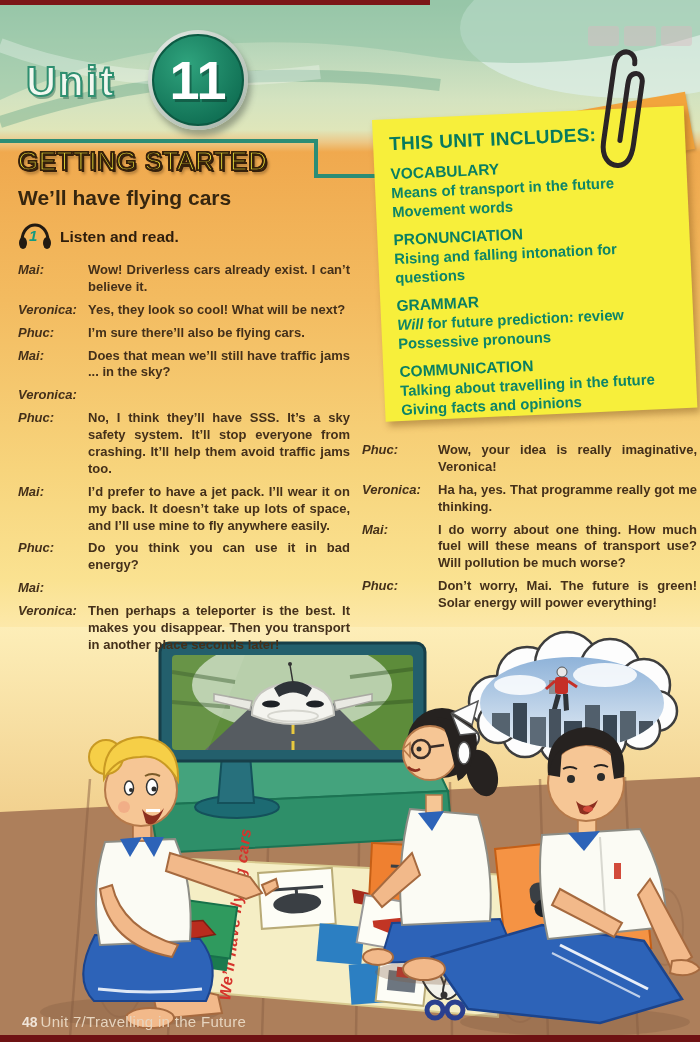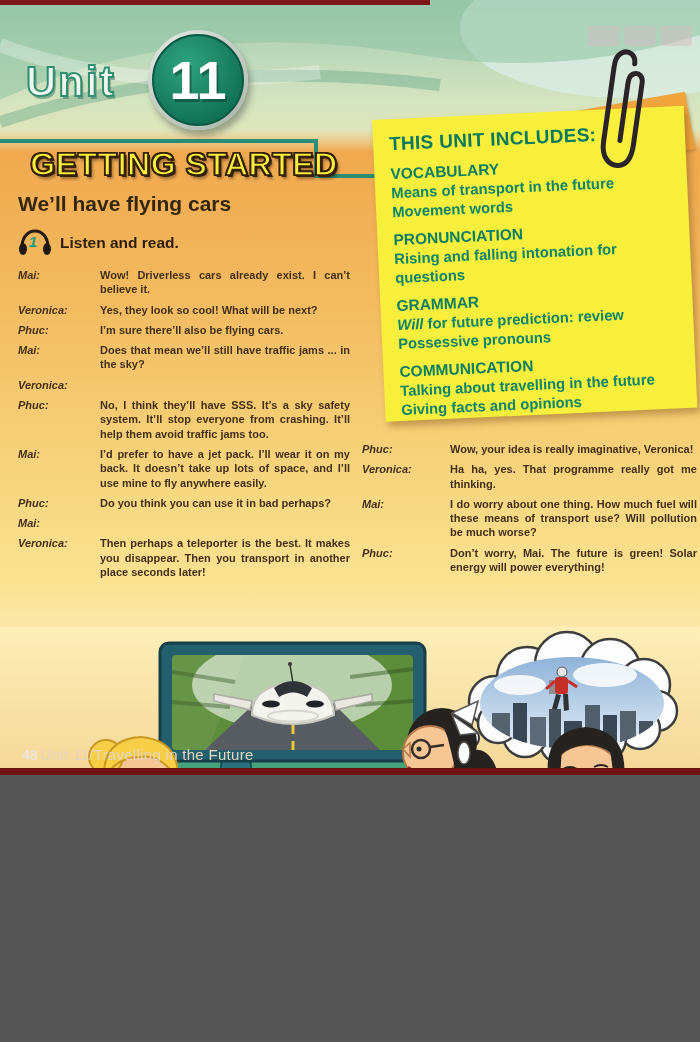--- a/index.html
+++ b/index.html
@@ -1,17 +1,17 @@
 <!DOCTYPE html>
 <html><head>
 <meta charset="utf-8">
 <style>
   html,body{margin:0;padding:0;background:#555;}
   .page{
-    position:relative;width:700px;height:775px;overflow:hidden;margin:0 auto;
+    position:relative;width:700px;height:1042px;overflow:hidden;margin:0 auto;
     font-family:"Liberation Sans",sans-serif;
     background:linear-gradient(to bottom,
       #9ec9ad 0px,#bcd8bb 55px,#d4e3c0 100px,#dfe6ba 130px,#ecc887 142px,
       #f0a94e 152px,#f3bb60 300px,#f7d47c 470px,#fae291 580px,#fdeab0 640px,#fdeeb8 700px);
   }
   .abs{position:absolute;}
   
   .top-red-bar{left:0;top:0;width:430px;height:5px;background:#7c1618;z-index:8;}
   .bottom-red-bar{left:0;bottom:0;width:700px;height:7px;background:#6e1213;z-index:8;}
   
@@ -52,33 +52,32 @@
     padding:14px 16px;box-sizing:border-box;
   }
   .includes-title{font-size:19px;font-weight:bold;color:#077a5e;margin-bottom:9px;letter-spacing:.3px;}
   .inc-sec{margin-bottom:8px;}
   .inc-head{font-size:15.5px;font-weight:bold;color:#0a7f62;line-height:1.3;}
   .inc-line{font-size:14.8px;font-weight:bold;color:#0d8568;line-height:1.28;}
   .paperclip{left:590px;top:46px;z-index:6;transform:rotate(8deg);}
   
   .left-col{left:18px;top:146px;width:332px;z-index:5;}
   .gs-heading{
-    font-size:32px;font-weight:bold;letter-spacing:.5px;color:#f9ee3b;
+    font-size:26px;font-weight:normal;letter-spacing:.5px;color:#f9ee3b;
     -webkit-text-stroke:1.6px #35200b;
     text-shadow:2px 2px 0 #35200b,-1px -1px 0 #35200b,1px -1px 0 #35200b,-1px 1px 0 #35200b,3px 4px 3px rgba(50,30,10,.45);
-    text-align:center;
   }
   .gs-sub{font-size:21px;font-weight:bold;color:#36260f;margin-top:9px;}
   .listen-row{display:flex;align-items:center;margin-top:13px;height:28px;}
   .listen-icon{position:relative;width:34px;height:28px;margin-right:8px;}
   .listen-num{position:absolute;left:11px;top:4px;font-size:15px;font-weight:bold;font-style:italic;color:#159a80;}
   .listen-label{font-size:15.5px;font-weight:bold;color:#2e1d0c;}
   .dlg{margin-top:11px;}
   .drow{display:grid;grid-template-columns:70px 1fr;column-gap:0;margin-bottom:6px;
-    font-size:11px;color:#44301a;line-height:1.3;gap:12px;}
+    font-size:13px;color:#44301a;line-height:1.3;}
   .right-col .drow{grid-template-columns:76px 1fr;}
   .spk{font-weight:bold;font-style:italic;}
   .txt{text-align:justify;font-weight:bold;}
   .right-col{left:362px;top:442px;width:335px;z-index:5;}
   
   .illus{left:0;top:627px;z-index:4;}
   
   .footer{left:22px;bottom:12px;z-index:9;display:flex;align-items:baseline;gap:3px;}
   .page-num{font-size:14px;font-weight:bold;color:#f0e4d8;}
   .footer-text{font-size:15px;color:#e7d5bf;letter-spacing:.3px;}
@@ -179,21 +178,21 @@
       <div class="drow">
           <span class="spk">Phuc:</span>
           <span class="txt">No, I think they’ll have SSS. It’s a sky safety system. It’ll stop everyone from crashing. It’ll help them avoid traffic jams too.</span>
         </div>
       <div class="drow">
           <span class="spk">Mai:</span>
           <span class="txt">I’d prefer to have a jet pack. I’ll wear it on my back. It doesn’t take up lots of space, and I’ll use mine to fly anywhere easily.</span>
         </div>
       <div class="drow">
           <span class="spk">Phuc:</span>
-          <span class="txt">Do you think you can use it in bad perhaps?</span>
+          <span class="txt">Do you think you can use it in bad energy?</span>
         </div>
       <div class="drow">
           <span class="spk">Mai:</span>
         </div>
       <div class="drow">
           <span class="spk">Veronica:</span>
           <span class="txt">Then perhaps a teleporter is the best. It makes you disappear. Then you transport in another place seconds later!</span>
         </div>
     </div>
   </div>
@@ -460,16 +459,16 @@
       <circle cx="601" cy="150" r="4" fill="#2c2c2c"></circle>
       <path d="M563 142 Q570 138 577 142" stroke="#262220" stroke-width="2" fill="none"></path>
       <path d="M594 140 Q601 136 608 140" stroke="#262220" stroke-width="2" fill="none"></path>
       <path d="M576 174 Q586 184 598 173 Q590 192 580 186 Z" fill="#8c2f1f"></path>
       <ellipse cx="588" cy="182" rx="5" ry="3" fill="#d24a3a"></ellipse>
     </g>
   </svg>
 
   <div class="abs footer">
     <span class="page-num">48</span>
-    <span class="footer-text">Unit 11/Travelling in the Future</span>
+    <span class="footer-text">Unit 7/Travelling in the Future</span>
   </div>
   <div class="abs bottom-red-bar"></div>
 </div>
 
 </body></html>

